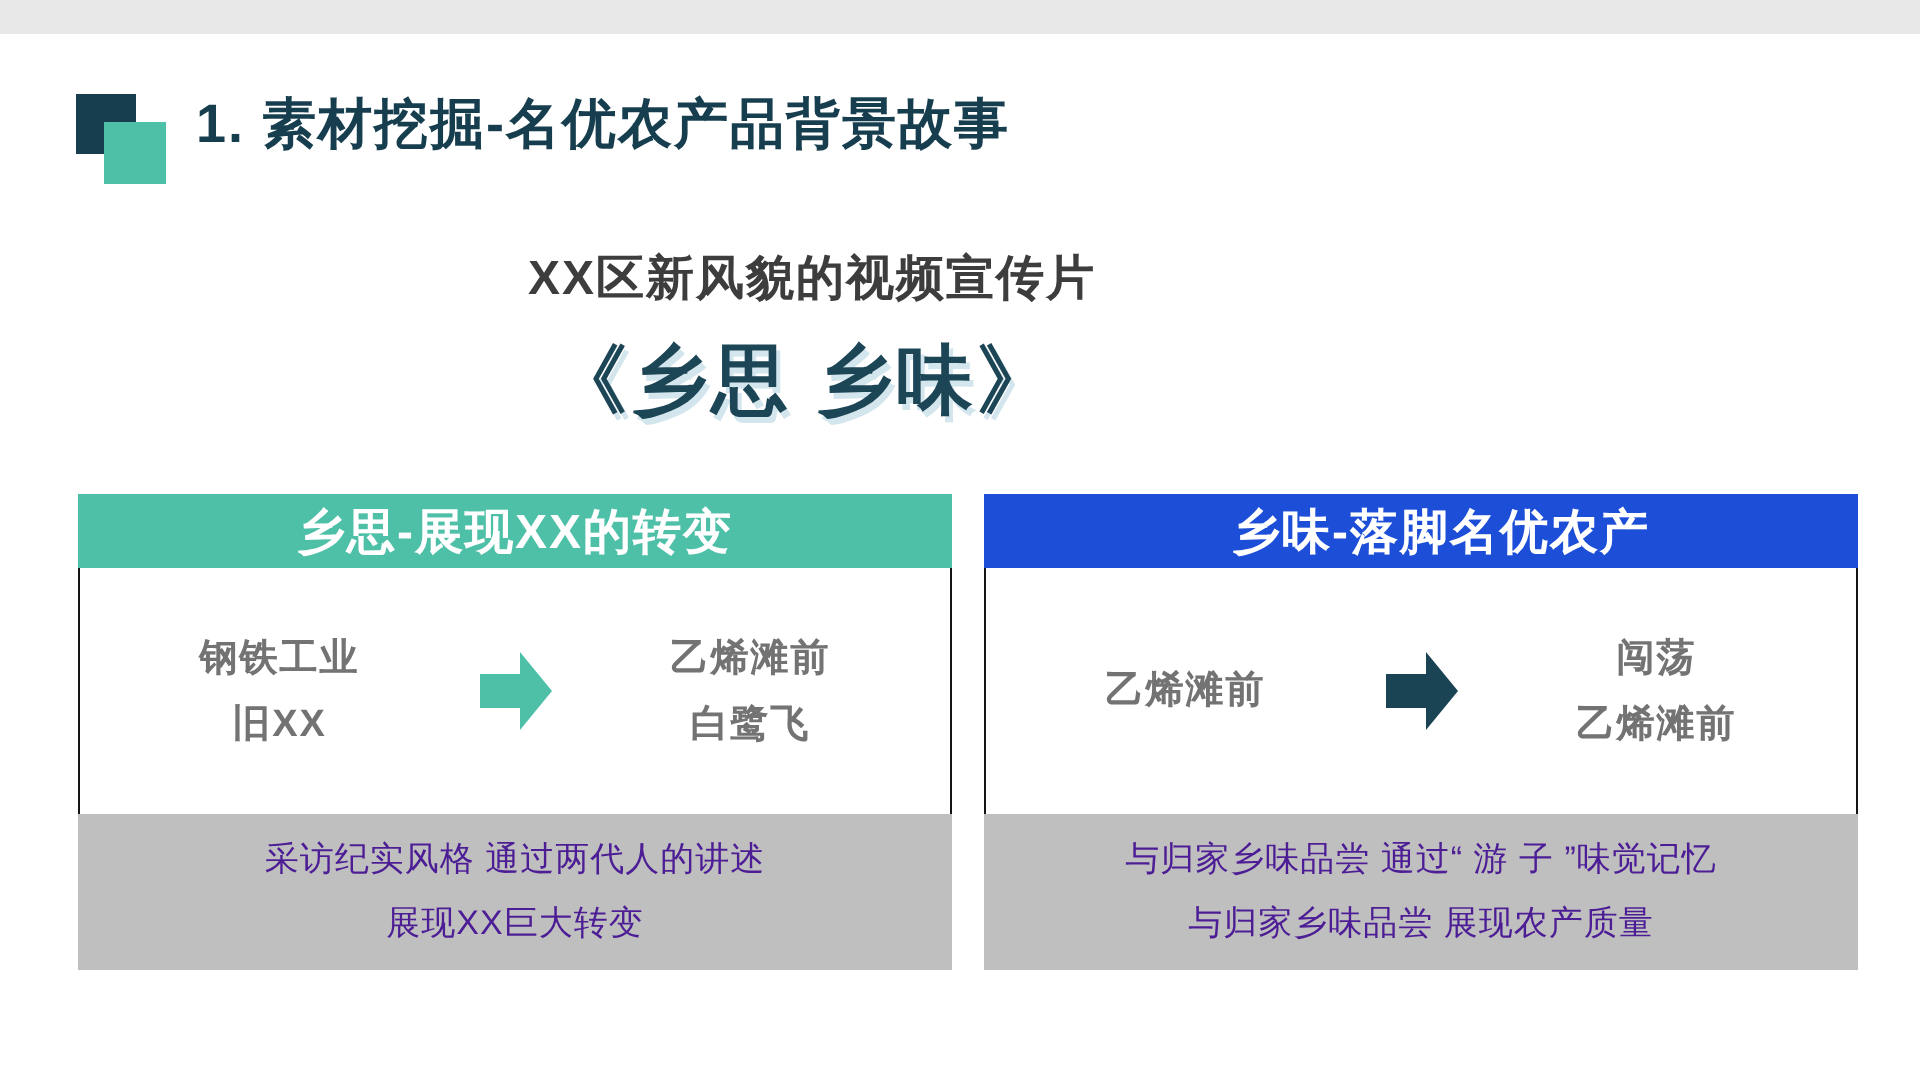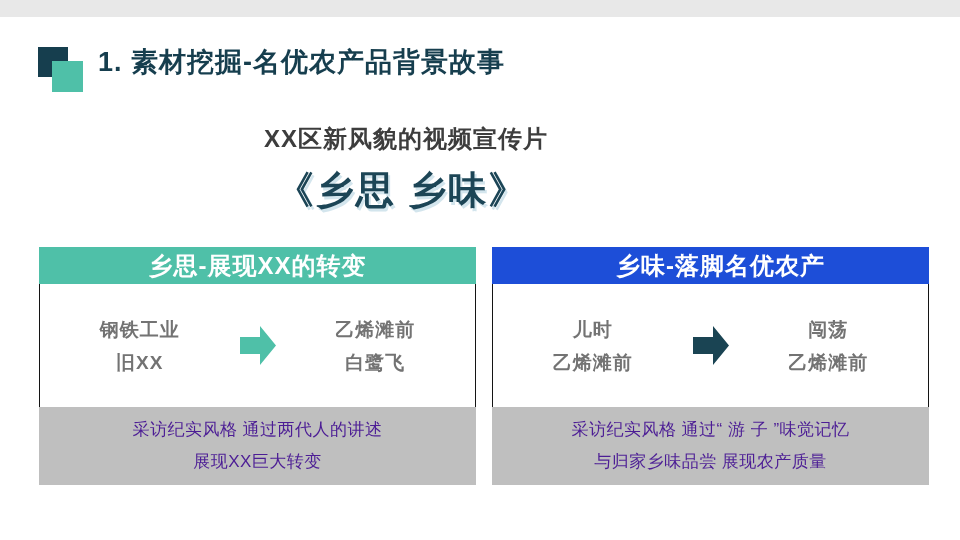--- a/index.html
+++ b/index.html
@@ -128,33 +128,32 @@
       <div class="panel-footer">
         <div>采访纪实风格 通过两代人的讲述</div>
         <div>展现XX巨大转变</div>
       </div>
     </div>
 
     <div class="panel">
       <div class="panel-header dark">乡味-落脚名优农产</div>
       <div class="panel-body">
         <div class="body-cell">
-          <div>儿时</div>
           <div>乙烯滩前</div>
         </div>
         <div class="arrow-cell">
           <svg class="arrow-dark" viewBox="0 0 36 45" width="36" height="45" aria-hidden="true">
             <polygon points="0,14 20,14 20,3 36,22.5 20,42 20,31 0,31"></polygon>
           </svg>
         </div>
         <div class="body-cell">
           <div>闯荡</div>
           <div>乙烯滩前</div>
         </div>
       </div>
       <div class="panel-footer">
-        <div>采访纪实风格 通过“ 游 子 ”味觉记忆</div>
+        <div>与归家乡味品尝 通过“ 游 子 ”味觉记忆</div>
         <div>与归家乡味品尝 展现农产质量</div>
       </div>
     </div>
 
   </div>
 </div>
 
 </body></html>

